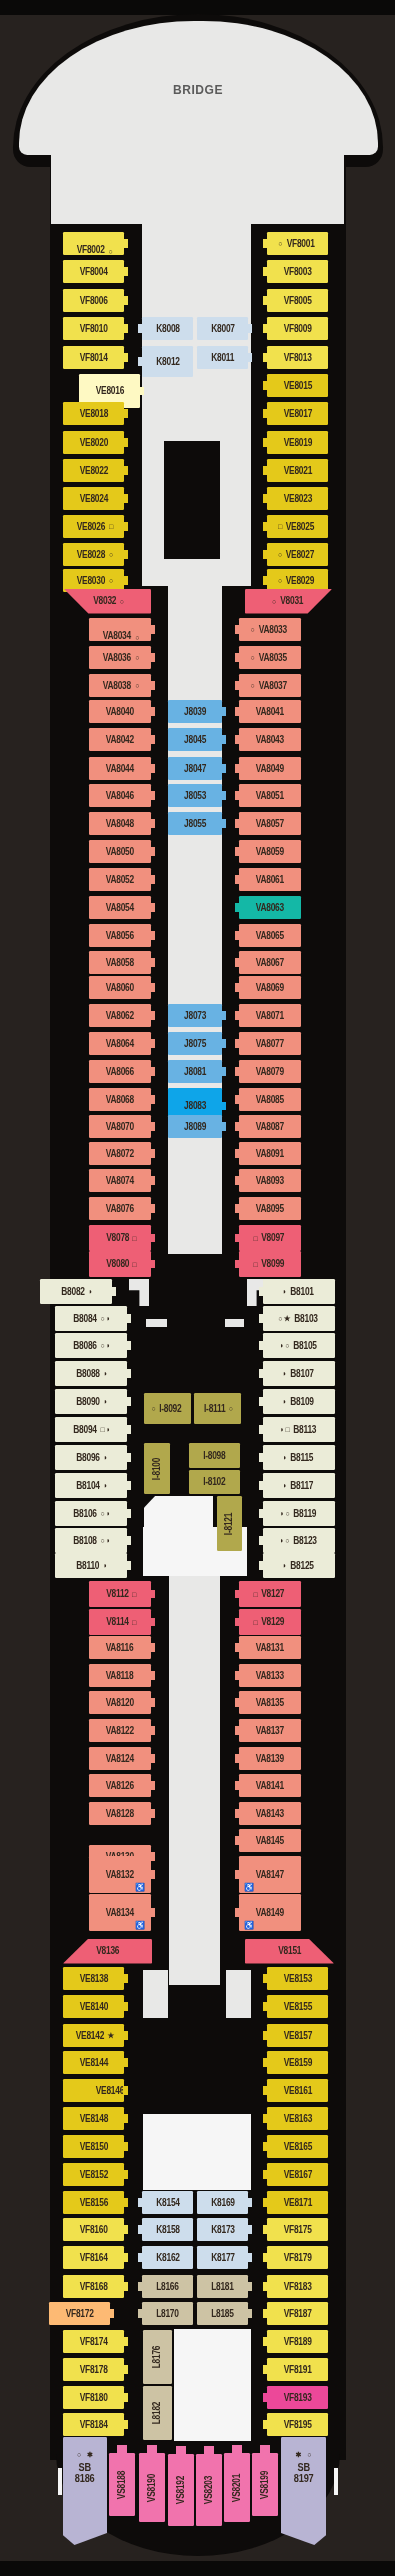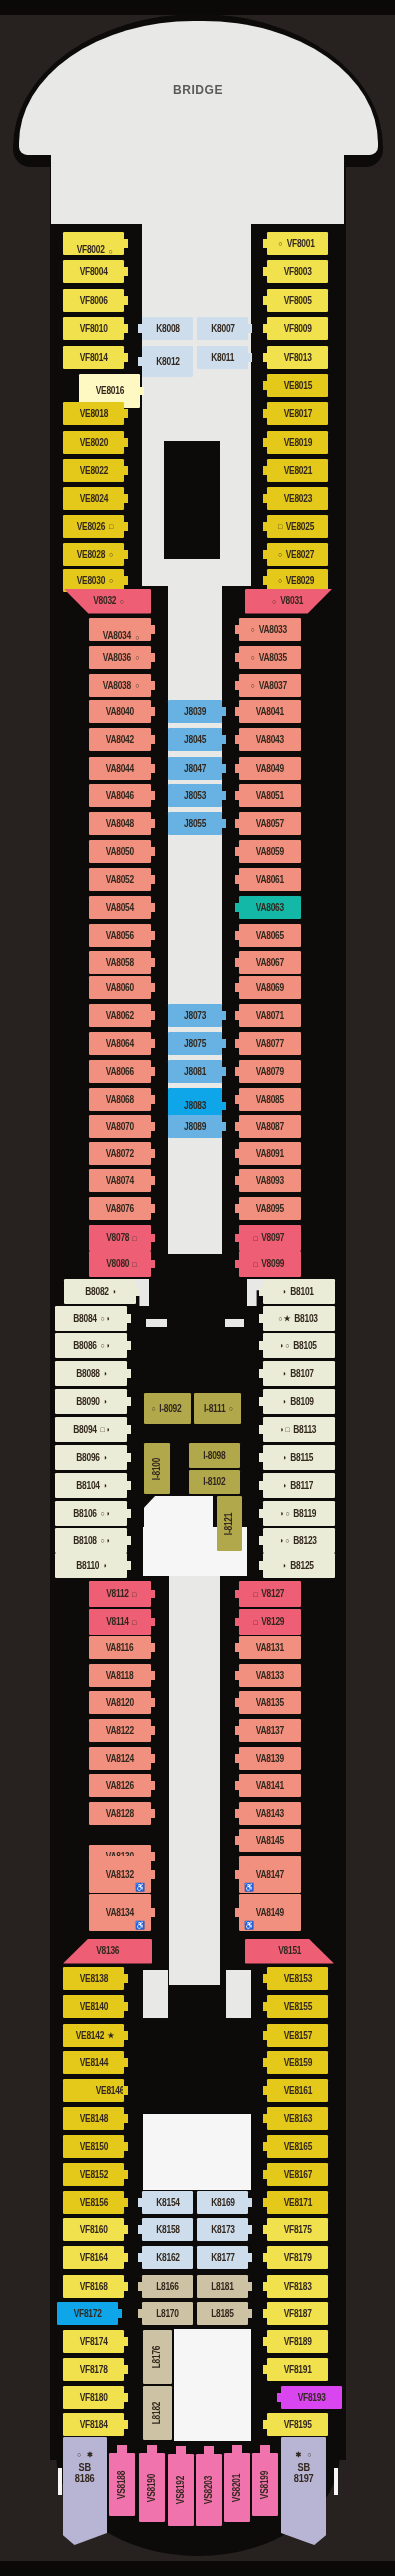--- a/index.html
+++ b/index.html
@@ -342,21 +342,21 @@
       <span class="t">V8097</span>
     </div>
     <div class="cabin side-left" style="left: 89px; top: 1251px; width: 62px; height: 26px; background: rgb(238, 95, 117);">
       <span class="t">V8080</span>
       <span class="ic ic-sq">□</span>
     </div>
     <div class="cabin side-right" style="left: 239px; top: 1251px; width: 62px; height: 26px; background: rgb(238, 95, 117);">
       <span class="ic ic-sq">□</span>
       <span class="t">V8099</span>
     </div>
-    <div class="cabin side-left" style="left: 64px; top: 1279px; width: 72px; height: 25px; background: rgb(235, 236, 216);">
+    <div class="cabin side-left" style="left: 40px; top: 1279px; width: 72px; height: 25px; background: rgb(235, 236, 216);">
       <span class="t">B8082</span>
       <span class="ic ic-hm">◗</span>
     </div>
     <div class="cabin side-right" style="left: 263px; top: 1279px; width: 72px; height: 25px; background: rgb(235, 236, 216);">
       <span class="ic ic-hm">◗</span>
       <span class="t">B8101</span>
     </div>
     <div class="cabin side-left" style="left: 55px; top: 1306px; width: 72px; height: 25px; background: rgb(235, 236, 216);">
       <span class="t">B8084</span>
       <span class="ic ic-o">○</span>
@@ -643,21 +643,21 @@
     </div>
     <div class="cabin side-right" style="left: 267px; top: 2275px; width: 61px; height: 23px; background: rgb(241, 225, 77);">
       <span class="t">VF8183</span>
     </div>
     <div class="cabin tab-l" style="left: 142px; top: 2275px; width: 51px; height: 23px; background: rgb(205, 195, 164);">
       <span class="t">L8166</span>
     </div>
     <div class="cabin tab-r" style="left: 197px; top: 2275px; width: 51px; height: 23px; background: rgb(205, 195, 164);">
       <span class="t">L8181</span>
     </div>
-    <div class="cabin side-left" style="left: 57px; top: 2302px; width: 61px; height: 23px; background: #0ea5e9;">
+    <div class="cabin side-left" style="left: 49px; top: 2302px; width: 61px; height: 23px; background: #fdba74;">
       <span class="t">VF8172</span>
     </div>
     <div class="cabin side-right" style="left: 267px; top: 2302px; width: 61px; height: 23px; background: rgb(241, 225, 77);">
       <span class="t">VF8187</span>
     </div>
     <div class="cabin tab-l" style="left: 142px; top: 2302px; width: 51px; height: 23px; background: rgb(205, 195, 164);">
       <span class="t">L8170</span>
     </div>
     <div class="cabin tab-r" style="left: 197px; top: 2302px; width: 51px; height: 23px; background: rgb(205, 195, 164);">
       <span class="t">L8185</span>
@@ -673,21 +673,21 @@
     </div>
     <div class="cabin side-left" style="left: 63px; top: 2358px; width: 61px; height: 23px; background: rgb(241, 225, 77);">
       <span class="t">VF8178</span>
     </div>
     <div class="cabin side-right" style="left: 267px; top: 2358px; width: 61px; height: 23px; background: rgb(241, 225, 77);">
       <span class="t">VF8191</span>
     </div>
     <div class="cabin side-left" style="left: 63px; top: 2386px; width: 61px; height: 23px; background: rgb(241, 225, 77);">
       <span class="t">VF8180</span>
     </div>
-    <div class="cabin side-right" style="left: 281px; top: 2386px; width: 61px; height: 23px; background: #d946ef;">
+    <div class="cabin side-right" style="left: 267px; top: 2386px; width: 61px; height: 23px; background: #ec4899;">
       <span class="t">VF8193</span>
     </div>
     <div class="cabin vert" style="left: 143px; top: 2386px; width: 29px; height: 54px; background: rgb(205, 195, 164);">
       <span class="t">L8182</span>
     </div>
     <div class="cabin side-left" style="left: 63px; top: 2413px; width: 61px; height: 23px; background: rgb(241, 225, 77);">
       <span class="t">VF8184</span>
     </div>
     <div class="cabin side-right" style="left: 267px; top: 2413px; width: 61px; height: 23px; background: rgb(241, 225, 77);">
       <span class="t">VF8195</span>

